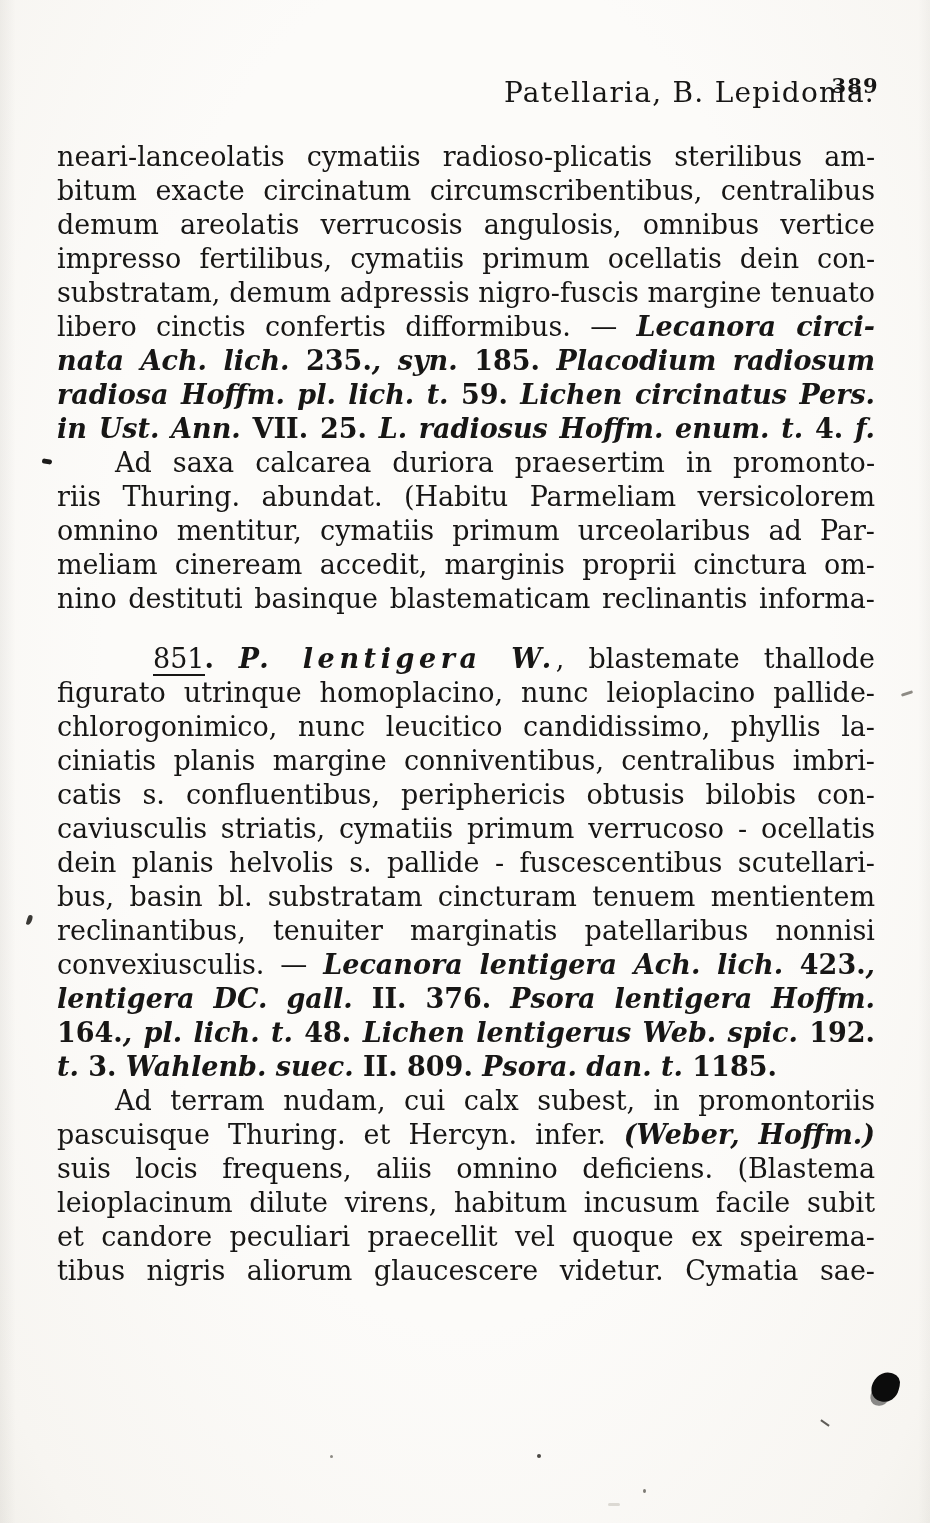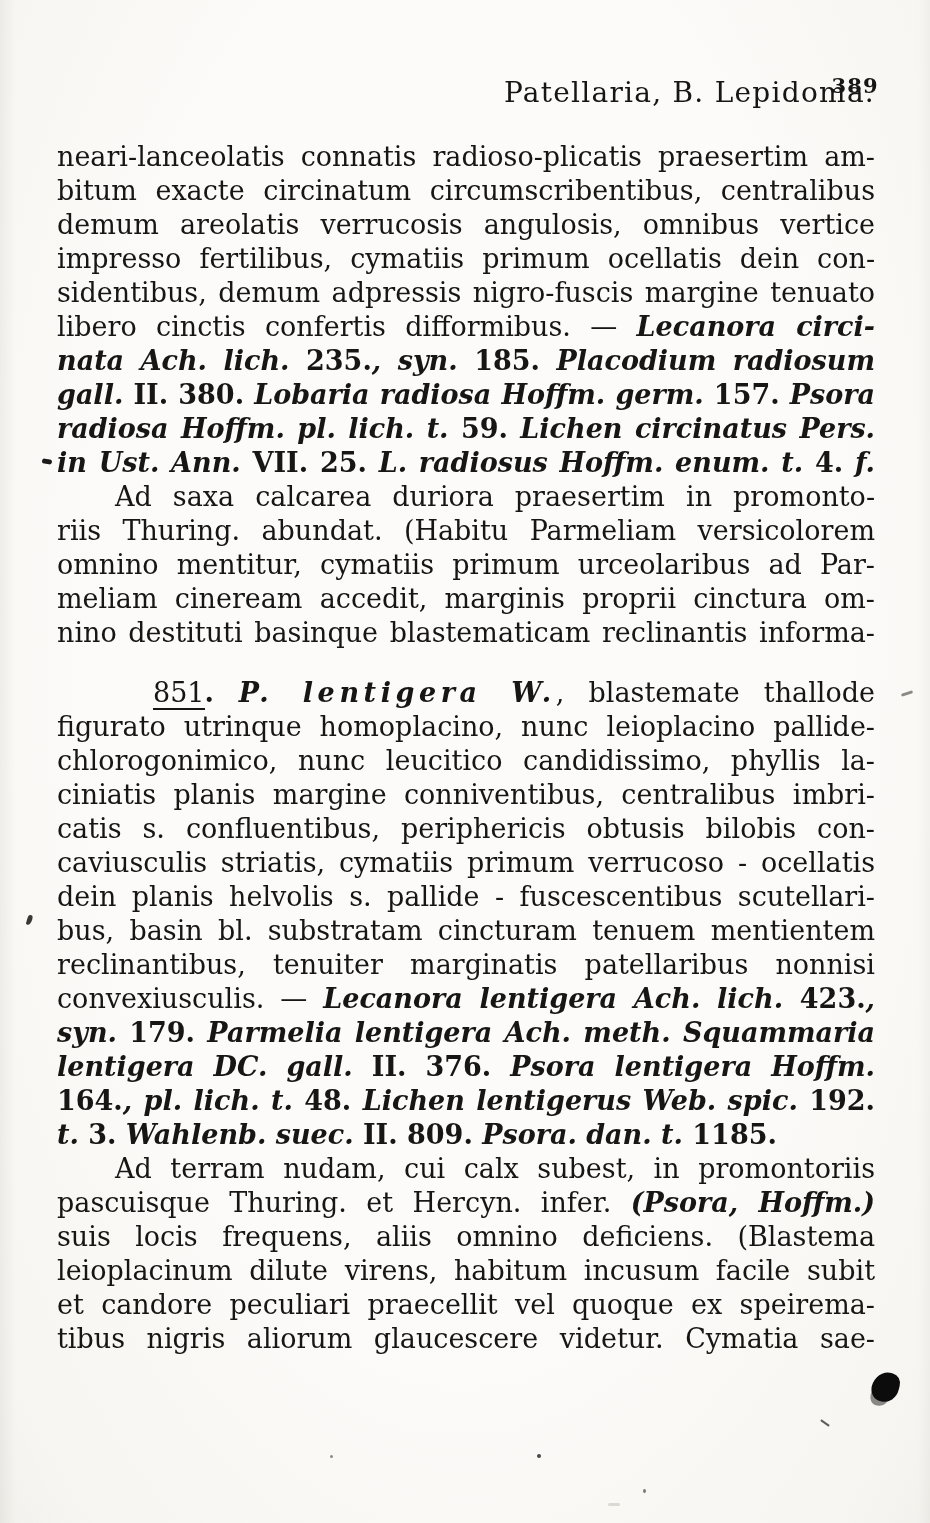--- a/index.html
+++ b/index.html
@@ -44,28 +44,27 @@
 <body>
 
 <div class="page">
   <div class="header">
     <span class="title">Patellaria, B. Lepidoma.</span>
     <span class="pagenum">389</span>
   </div>
 
   <div class="text-block">
       <div class="paragraph">
-        <div class="line just"><span class="s-r">neari-lanceolatis connatis radioso-plicatis praesertim am-</span></div>
+        <div class="line just"><span class="s-r">neari-lanceolatis cymatiis radioso-plicatis sterilibus am-</span></div>
         <div class="line just"><span class="s-r">bitum exacte circinatum circumscribentibus, centralibus</span></div>
         <div class="line just"><span class="s-r">demum areolatis verrucosis angulosis, omnibus vertice</span></div>
         <div class="line just"><span class="s-r">impresso fertilibus, cymatiis primum ocellatis dein con-</span></div>
-        <div class="line just"><span class="s-r">sidentibus, demum adpressis nigro-fuscis margine tenuato</span></div>
+        <div class="line just"><span class="s-r">substratam, demum adpressis nigro-fuscis margine tenuato</span></div>
         <div class="line just"><span class="s-r">libero cinctis confertis difformibus. — </span><span class="s-i">Lecanora circi-</span></div>
         <div class="line just"><span class="s-i">nata Ach. lich. </span><span class="s-b">235.</span><span class="s-i">, syn. </span><span class="s-b">185.</span><span class="s-i"> Placodium radiosum DC.</span></div>
-        <div class="line just"><span class="s-i">gall. </span><span class="s-b">II. 380.</span><span class="s-i"> Lobaria radiosa Hoffm. germ. </span><span class="s-b">157.</span><span class="s-i"> Psora</span></div>
         <div class="line just"><span class="s-i">radiosa Hoffm. pl. lich. t. </span><span class="s-b">59.</span><span class="s-i"> Lichen circinatus Pers.</span></div>
         <div class="line just"><span class="s-i">in Ust. Ann. </span><span class="s-b">VII. 25.</span><span class="s-i"> L. radiosus Hoffm. enum. t. </span><span class="s-b">4.</span><span class="s-i"> f. </span></div>
       </div>
       <div class="paragraph">
         <div class="line just indent"><span class="s-r">Ad saxa calcarea duriora praesertim in promonto-</span></div>
         <div class="line just"><span class="s-r">riis Thuring. abundat. (Habitu Parmeliam versicolorem</span></div>
         <div class="line just"><span class="s-r">omnino mentitur, cymatiis primum urceolaribus ad Par-</span></div>
         <div class="line just"><span class="s-r">meliam cineream accedit, marginis proprii cinctura om-</span></div>
         <div class="line just"><span class="s-r">nino destituti basinque blastematicam reclinantis informa-</span></div>
       </div>
@@ -73,28 +72,27 @@
         <div class="line just indent"><span class="s-u">851</span><span class="s-b">. </span><span class="s-g">P. lentigera W.</span><span class="s-r">, blastemate thallode adnato</span></div>
         <div class="line just"><span class="s-r">figurato utrinque homoplacino, nunc leioplacino pallide-</span></div>
         <div class="line just"><span class="s-r">chlorogonimico, nunc leucitico candidissimo, phyllis la-</span></div>
         <div class="line just"><span class="s-r">ciniatis planis margine conniventibus, centralibus imbri-</span></div>
         <div class="line just"><span class="s-r">catis s. confluentibus, periphericis obtusis bilobis con-</span></div>
         <div class="line just"><span class="s-r">caviusculis striatis, cymatiis primum verrucoso - ocellatis</span></div>
         <div class="line just"><span class="s-r">dein planis helvolis s. pallide - fuscescentibus scutellari-</span></div>
         <div class="line just"><span class="s-r">bus, basin bl. substratam cincturam tenuem mentientem</span></div>
         <div class="line just"><span class="s-r">reclinantibus, tenuiter marginatis patellaribus nonnisi</span></div>
         <div class="line just"><span class="s-r">convexiusculis. — </span><span class="s-i">Lecanora lentigera Ach. lich. </span><span class="s-b">423.</span><span class="s-i">,</span></div>
-        <div class="line just"><span class="s-i">syn. </span><span class="s-b">179.</span><span class="s-i"> Parmelia lentigera Ach. meth. Squammaria</span></div>
         <div class="line just"><span class="s-i">lentigera DC. gall. </span><span class="s-b">II. 376.</span><span class="s-i"> Psora lentigera Hoffm. germ.</span></div>
         <div class="line just"><span class="s-b">164.</span><span class="s-i">, pl. lich. t. </span><span class="s-b">48.</span><span class="s-i"> Lichen lentigerus Web. spic. </span><span class="s-b">192.</span></div>
         <div class="line"><span class="s-i">t. </span><span class="s-b">3.</span><span class="s-i"> Wahlenb. suec. </span><span class="s-b">II. 809.</span><span class="s-i"> Psora. dan. t. </span><span class="s-b">1185.</span></div>
       </div>
       <div class="paragraph">
         <div class="line just indent"><span class="s-r">Ad terram nudam, cui calx subest, in promontoriis</span></div>
-        <div class="line just"><span class="s-r">pascuisque Thuring. et Hercyn. infer. </span><span class="s-i">(Psora, Hoffm.)</span></div>
+        <div class="line just"><span class="s-r">pascuisque Thuring. et Hercyn. infer. </span><span class="s-i">(Weber, Hoffm.)</span></div>
         <div class="line just"><span class="s-r">suis locis frequens, aliis omnino deficiens. (Blastema</span></div>
         <div class="line just"><span class="s-r">leioplacinum dilute virens, habitum incusum facile subit</span></div>
         <div class="line just"><span class="s-r">et candore peculiari praecellit vel quoque ex speirema-</span></div>
         <div class="line just"><span class="s-r">tibus nigris aliorum glaucescere videtur. Cymatia sae-</span></div>
       </div>
     </div>
 
   <div class="artifact blot"></div>
   <div class="artifact dash-radiosa"></div>
   <div class="artifact comma-left"></div>

